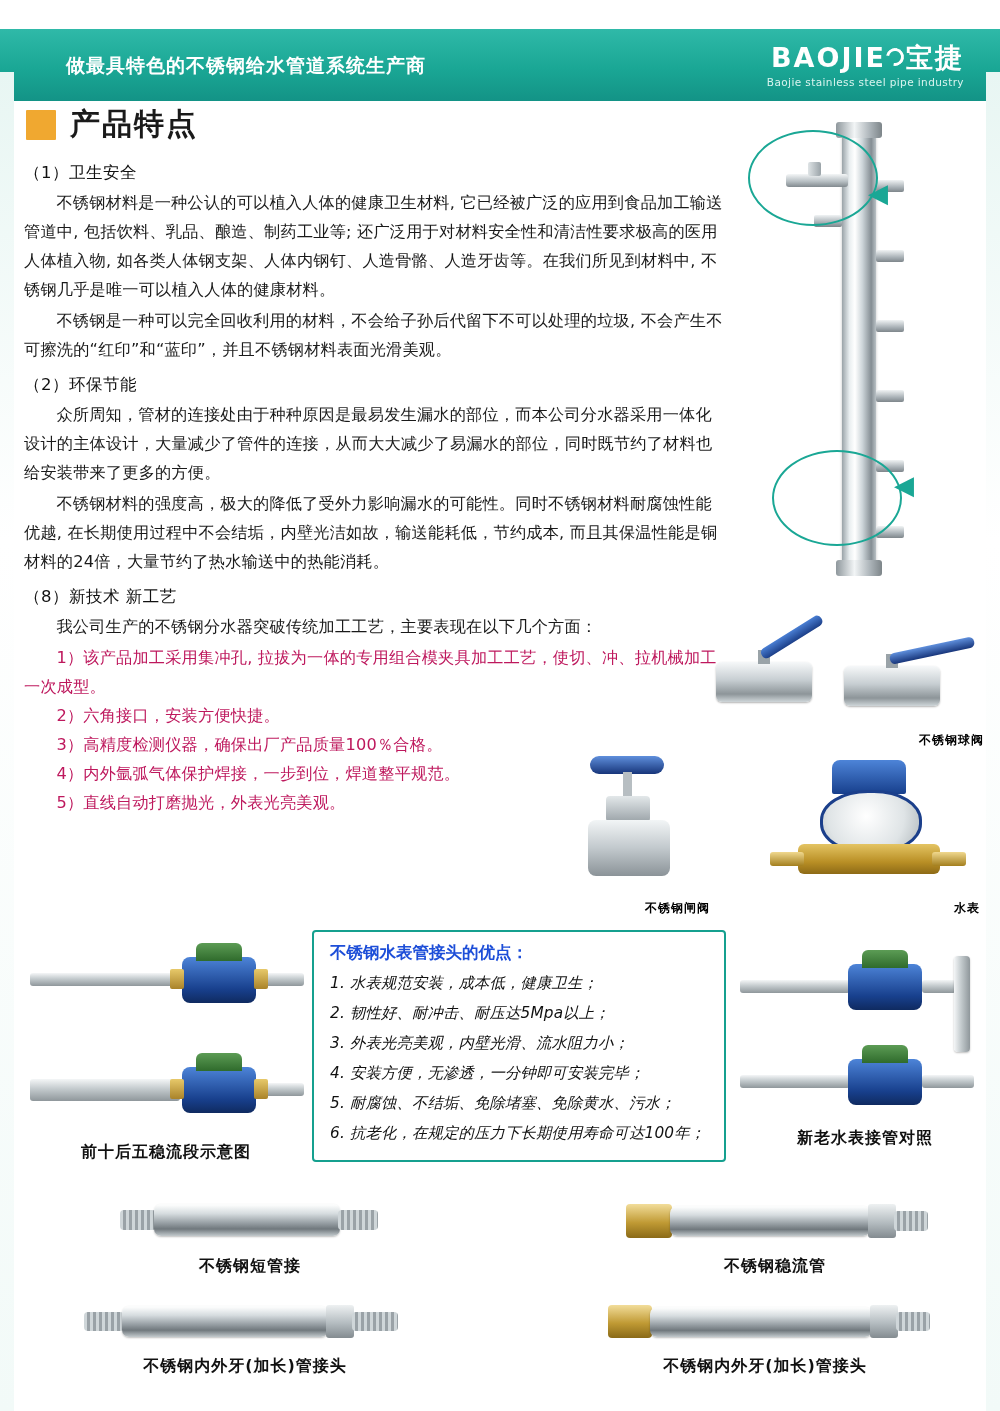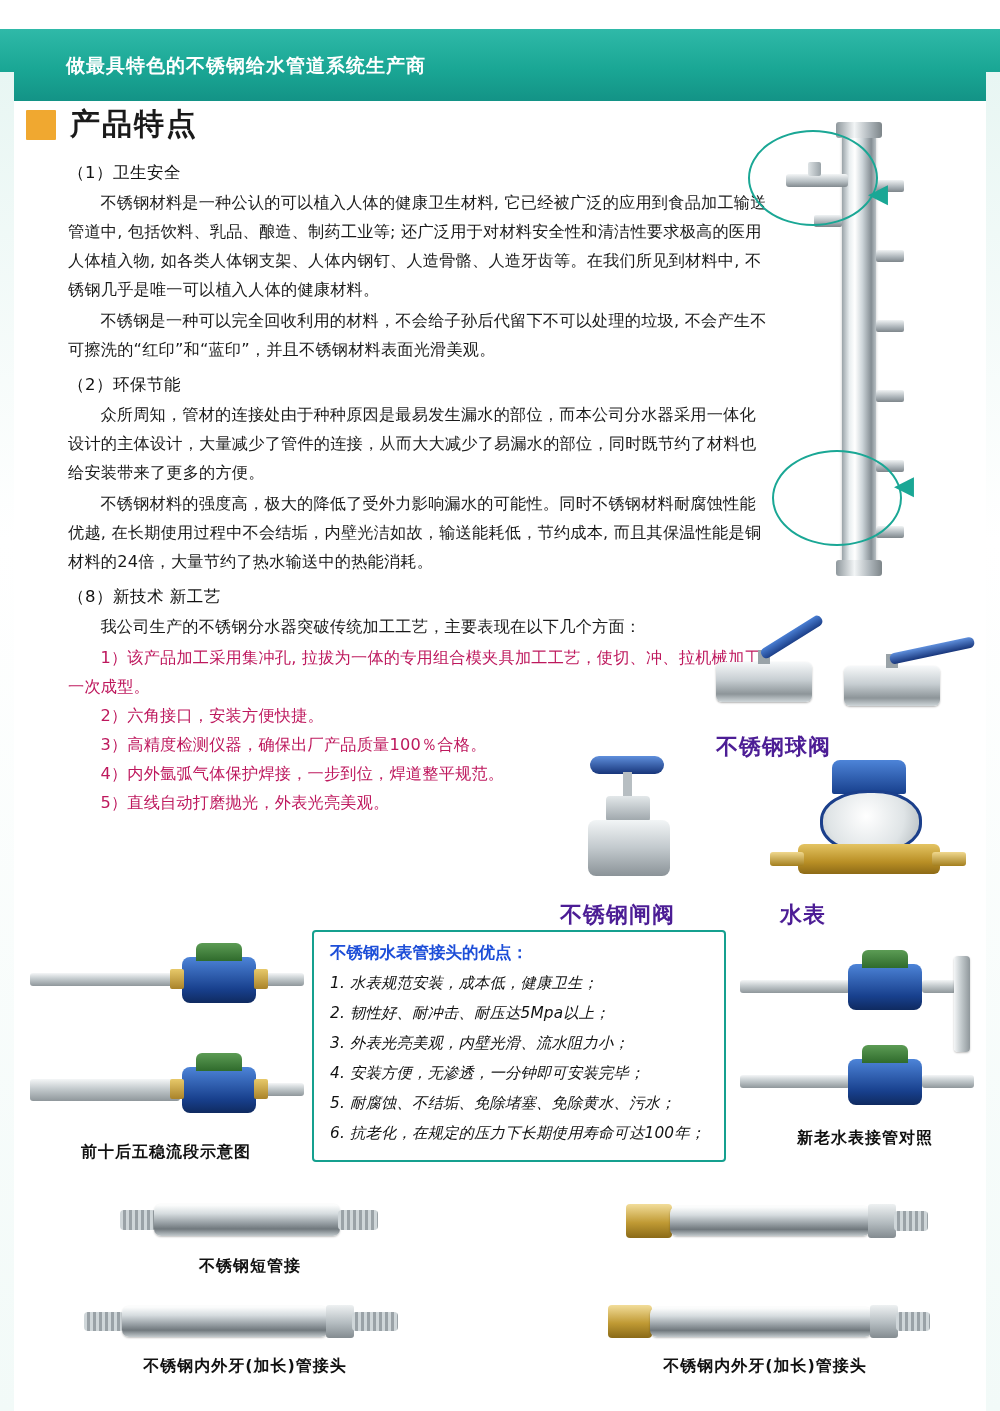--- a/index.html
+++ b/index.html
@@ -38,21 +38,21 @@
   
   .edge-left{position:absolute;left:0;top:72px;width:14px;height:1339px;background:linear-gradient(180deg,#e8f6f3,#ffffff 35%,#f2faf8);}
   .edge-right{position:absolute;right:0;top:72px;width:14px;height:1339px;background:linear-gradient(180deg,#e8f6f3,#ffffff 35%,#f2faf8);}
 
   
   .sec-title-wrap{position:absolute;left:26px;top:104px;display:flex;align-items:center;}
   .sec-square{width:30px;height:30px;background:#f0a830;margin-right:14px;border-radius:1px;}
   .sec-title{font-size:30px;font-weight:bold;color:#1a1a1a;letter-spacing:2px;}
 
   
-  .text-col{position:absolute;left:24px;top:152px;width:700px;margin-left:44px;}
+  .text-col{position:absolute;left:24px;top:152px;width:700px;}
   .sub-head{font-size:16.5px;color:#111;margin:10px 0 4px 0;font-weight:500;letter-spacing:.5px;}
   .para{
     font-size:16.2px;color:#1a1a1a;line-height:29px;
     text-indent:2em;margin:0 0 2px 0;letter-spacing:.2px;
   }
   .list-item{
     font-size:16.2px;color:#be185d;line-height:29px;margin:0;text-indent:2em;letter-spacing:.2px;
   }
 
   
@@ -113,21 +113,21 @@
   .gv-bonnet{position:absolute;left:46px;top:44px;width:44px;height:26px;background:linear-gradient(180deg,#e3e8ea,#9ba3a8);border-radius:4px;}
   .gv-body{position:absolute;left:28px;top:68px;width:82px;height:56px;border-radius:8px;background:linear-gradient(180deg,#f2f5f6,#c2c9cd 50%,#8b9398);}
 
   .wm-wrap{position:absolute;left:780px;top:760px;width:200px;height:140px;}
   .wm-lid{position:absolute;left:52px;top:0;width:74px;height:34px;border-radius:8px 8px 2px 2px;background:linear-gradient(180deg,#4d84d8,#173f8c);}
   .wm-dial{position:absolute;left:40px;top:30px;width:96px;height:58px;border-radius:48px/30px;background:radial-gradient(circle at 45% 40%,#ffffff,#dfe4e6 60%,#aeb6ba);border:3px solid #1b3f8b;}
   .wm-base{position:absolute;left:18px;top:84px;width:142px;height:30px;border-radius:6px;background:linear-gradient(180deg,#e4c463,#b98f25 60%,#8d6a16);}
   .wm-pipe{position:absolute;top:92px;width:34px;height:14px;border-radius:3px;background:linear-gradient(180deg,#f0d88e,#a37f1e);}
 
   .cap{
-    position:absolute;text-align:left;font-size:22px;color:#4c1d95;font-weight:bold;letter-spacing:1px;
+    position:absolute;text-align:right;font-size:12px;color:#000000;font-weight:bold;letter-spacing:1px;
   }
 
   
   .adv-box{
     position:absolute;left:312px;top:930px;width:410px;height:228px;
     border:2px solid #15a08f;border-radius:4px;background:#ffffff;
   }
   .adv-title{position:absolute;left:16px;top:10px;font-size:16.5px;color:#1d4ed8;font-weight:bold;}
   .adv-list{position:absolute;left:16px;top:36px;width:386px;font-style:italic;}
   .adv-item{font-size:15.3px;color:#111;line-height:30px;letter-spacing:.2px;}
@@ -147,20 +147,26 @@
 
   .cap-small{position:absolute;font-size:16px;color:#111;font-weight:bold;text-align:center;letter-spacing:1px;}
 </style>
 </head>
 <body>
 
 <div class="page">
 
   <div class="header">
     <div class="tagline">做最具特色的不锈钢给水管道系统生产商</div>
+    <div class="brandbox">
+      <div class="brand-main">
+        <span>BAOJIE</span><span class="brand-logo-dot"></span><span>宝捷</span>
+      </div>
+      <div class="brand-sub">Baojie stainless steel pipe industry</div>
+    </div>
   </div>
 
   <div class="edge-left"></div>
   <div class="edge-right"></div>
 
   <div class="sec-title-wrap">
     <div class="sec-square"></div>
     <div class="sec-title">产品特点</div>
   </div>
 
@@ -291,20 +297,21 @@
     <div class="pp-thread" style="left:218px;top:14px;width:40px;height:20px"></div>
   </div>
   <div class="cap-small" style="left:110px;top:1256px;width:280px">不锈钢短管接</div>
 
   <div class="pipe-piece" style="left:626px;top:1196px;width:300px;height:50px">
     <div class="pp-brass" style="left:0;top:8px;width:46px;height:34px"></div>
     <div class="pp-main" style="left:44px;top:10px;width:200px;height:30px"></div>
     <div class="pp-hex" style="left:242px;top:8px;width:28px;height:34px"></div>
     <div class="pp-thread" style="left:268px;top:15px;width:34px;height:20px"></div>
   </div>
+  <div class="cap-small" style="left:620px;top:1256px;width:310px">不锈钢稳流管</div>
 
   <div class="pipe-piece" style="left:84px;top:1296px;width:320px;height:50px">
     <div class="pp-thread" style="left:0;top:16px;width:40px;height:19px"></div>
     <div class="pp-main" style="left:38px;top:10px;width:206px;height:31px"></div>
     <div class="pp-hex" style="left:242px;top:9px;width:28px;height:33px"></div>
     <div class="pp-thread" style="left:268px;top:16px;width:46px;height:19px"></div>
   </div>
   <div class="cap-small" style="left:80px;top:1356px;width:330px">不锈钢内外牙(加长)管接头</div>
 
   <div class="pipe-piece" style="left:608px;top:1296px;width:320px;height:50px">

